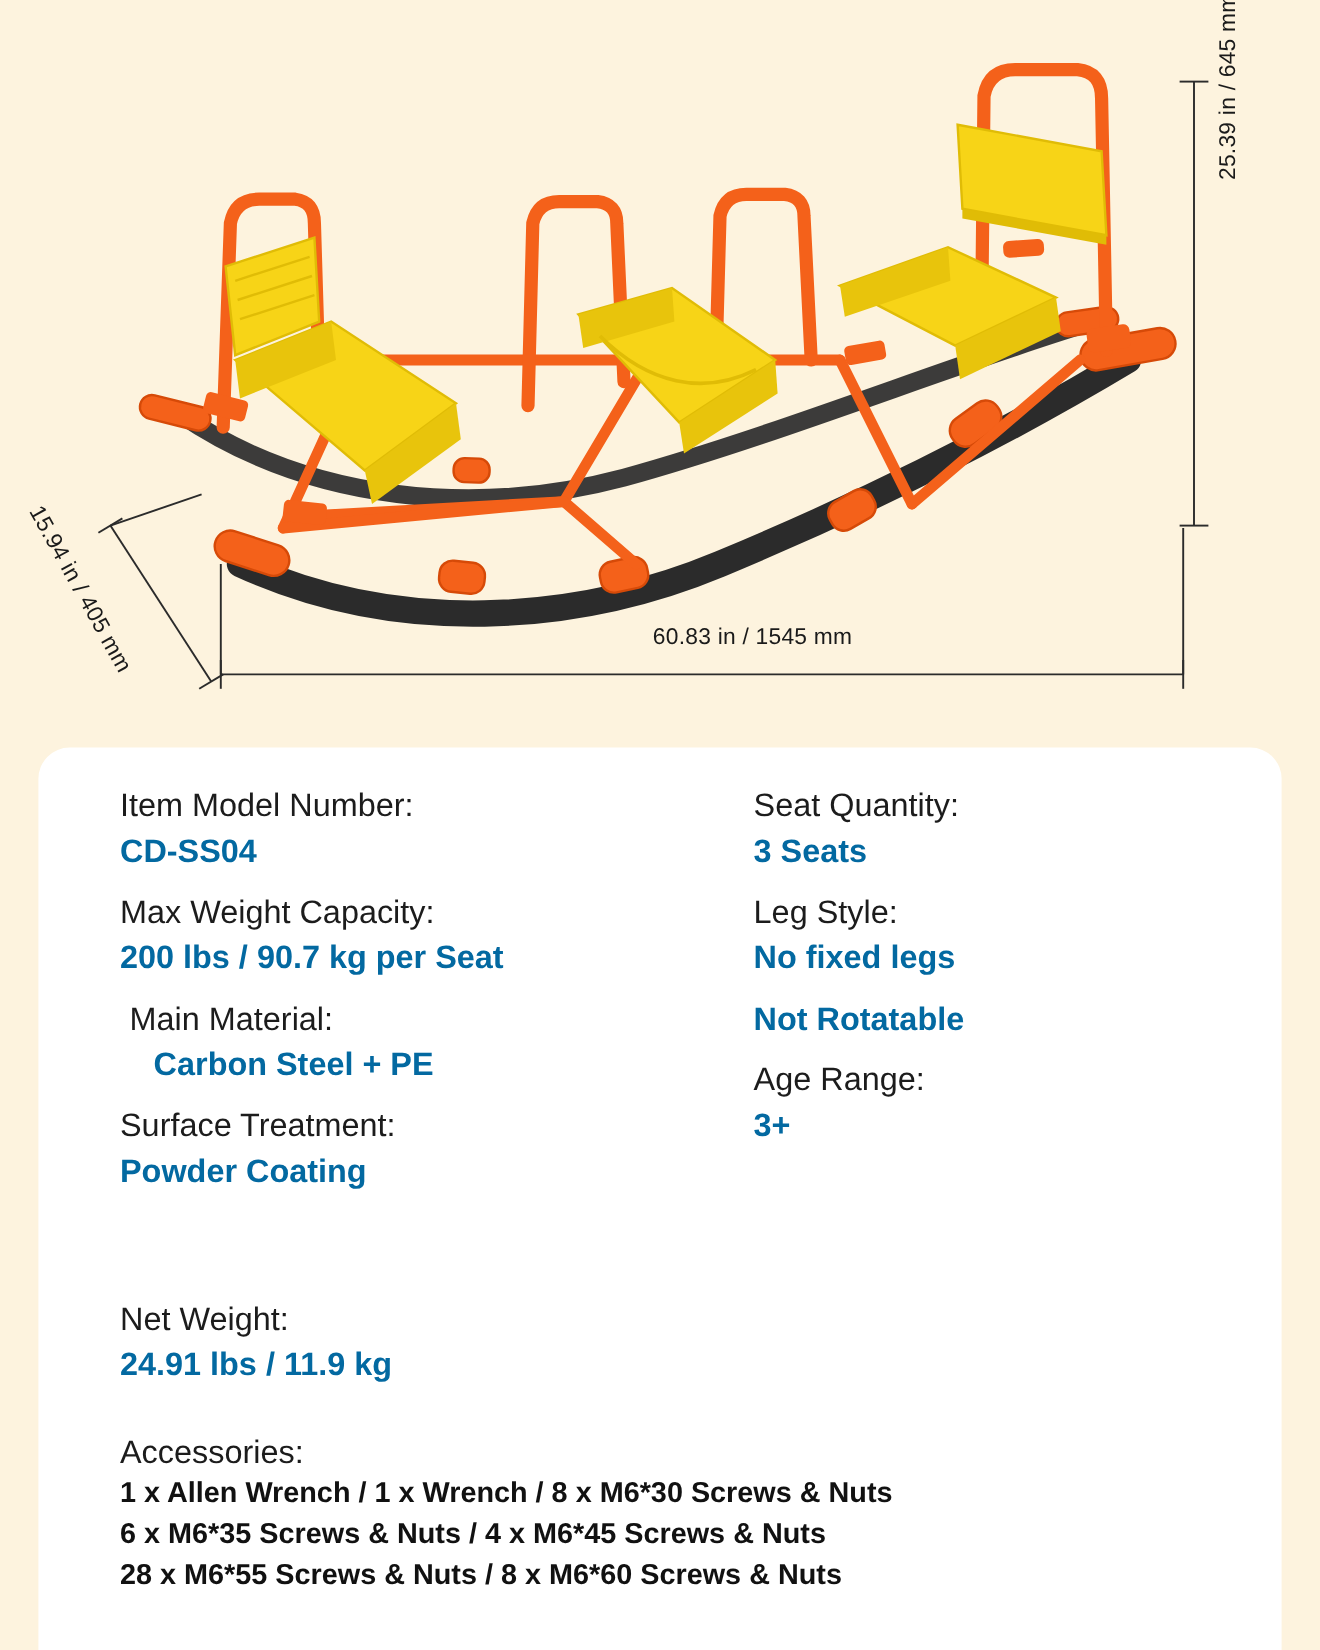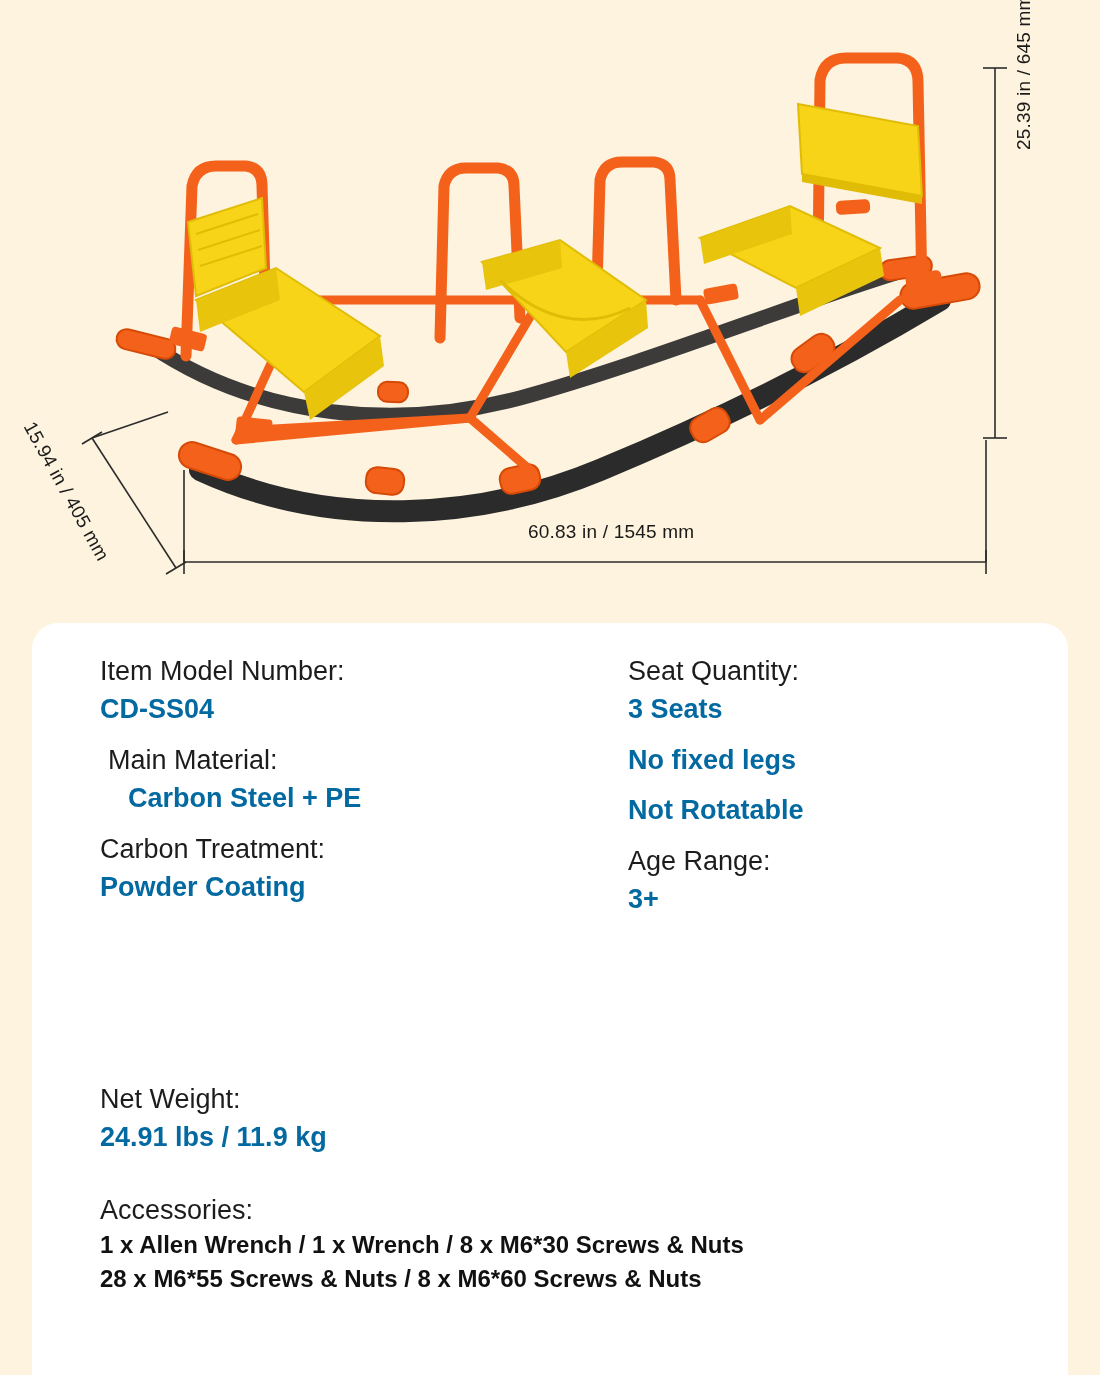--- a/index.html
+++ b/index.html
@@ -32,21 +32,21 @@
 
   .dim-label {
     position: absolute;
     color: #1a1a1a;
     font-size: 19px;
     letter-spacing: 0.2px;
     white-space: nowrap;
   }
 
   #dim-width-label {
-    left: 528px;
+    left: 544px;
     top: 521px;
   }
   #dim-height-label {
     left: 1013px;
     top: 150px;
     transform: rotate(-90deg);
     transform-origin: left top;
   }
   #dim-depth-label {
     left: 38px;
@@ -225,40 +225,45 @@
 <div id="spec-card">
   <div class="spec-grid">
 
     <div class="spec-col left">
 
       <div class="spec-block">
         <div class="spec-label">Item Model Number:</div>
         <div class="spec-value">CD-SS04</div>
       </div>
 
+      <div class="spec-block">
+        <div class="spec-label">Max Weight Capacity:</div>
+        <div class="spec-value">200 lbs / 90.7 kg per Seat</div>
+      </div>
 
       <div class="spec-block indent">
         <div class="spec-label">Main Material:</div>
         <div class="spec-value">Carbon Steel + PE</div>
       </div>
 
       <div class="spec-block">
-        <div class="spec-label">Carbon Treatment:</div>
+        <div class="spec-label">Surface Treatment:</div>
         <div class="spec-value">Powder Coating</div>
       </div>
     </div>
 
     <div class="spec-col right">
 
       <div class="spec-block">
         <div class="spec-label">Seat Quantity:</div>
         <div class="spec-value">3 Seats</div>
       </div>
 
       <div class="spec-block">
+        <div class="spec-label">Leg Style:</div>
         <div class="spec-value">No fixed legs</div>
       </div>
 
       <div class="spec-block">
         <div class="spec-value">Not Rotatable</div>
       </div>
 
       <div class="spec-block">
         <div class="spec-label">Age Range:</div>
         <div class="spec-value">3+</div>
@@ -268,18 +273,19 @@
     <div id="bottom-blocks">
 
       <div class="spec-block">
         <div class="spec-label">Net Weight:</div>
         <div class="spec-value">24.91 lbs / 11.9 kg</div>
       </div>
 
       <div class="spec-block" id="accessories-block">
         <div class="spec-label">Accessories:</div>
         <div class="acc-line">1 x Allen Wrench / 1 x Wrench / 8 x M6*30 Screws &amp; Nuts</div>
+        <div class="acc-line">6 x M6*35 Screws &amp; Nuts / 4 x M6*45 Screws &amp; Nuts</div>
         <div class="acc-line">28 x M6*55 Screws &amp; Nuts / 8 x M6*60 Screws &amp; Nuts</div>
       </div>
     </div>
 
   </div>
 </div>
 
 </body></html>

